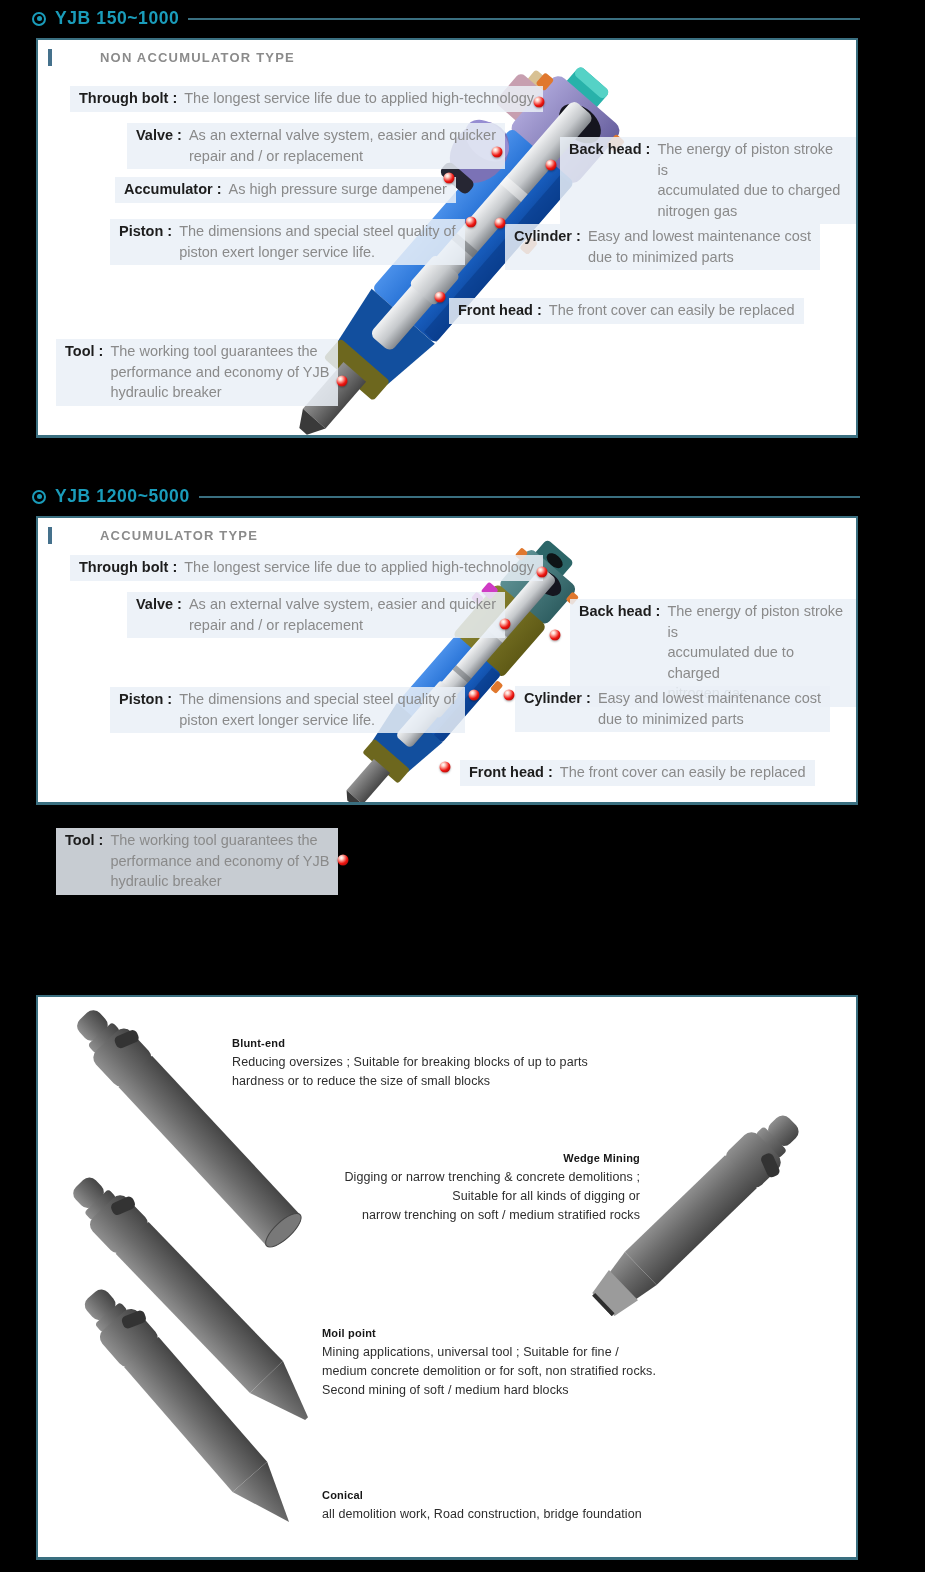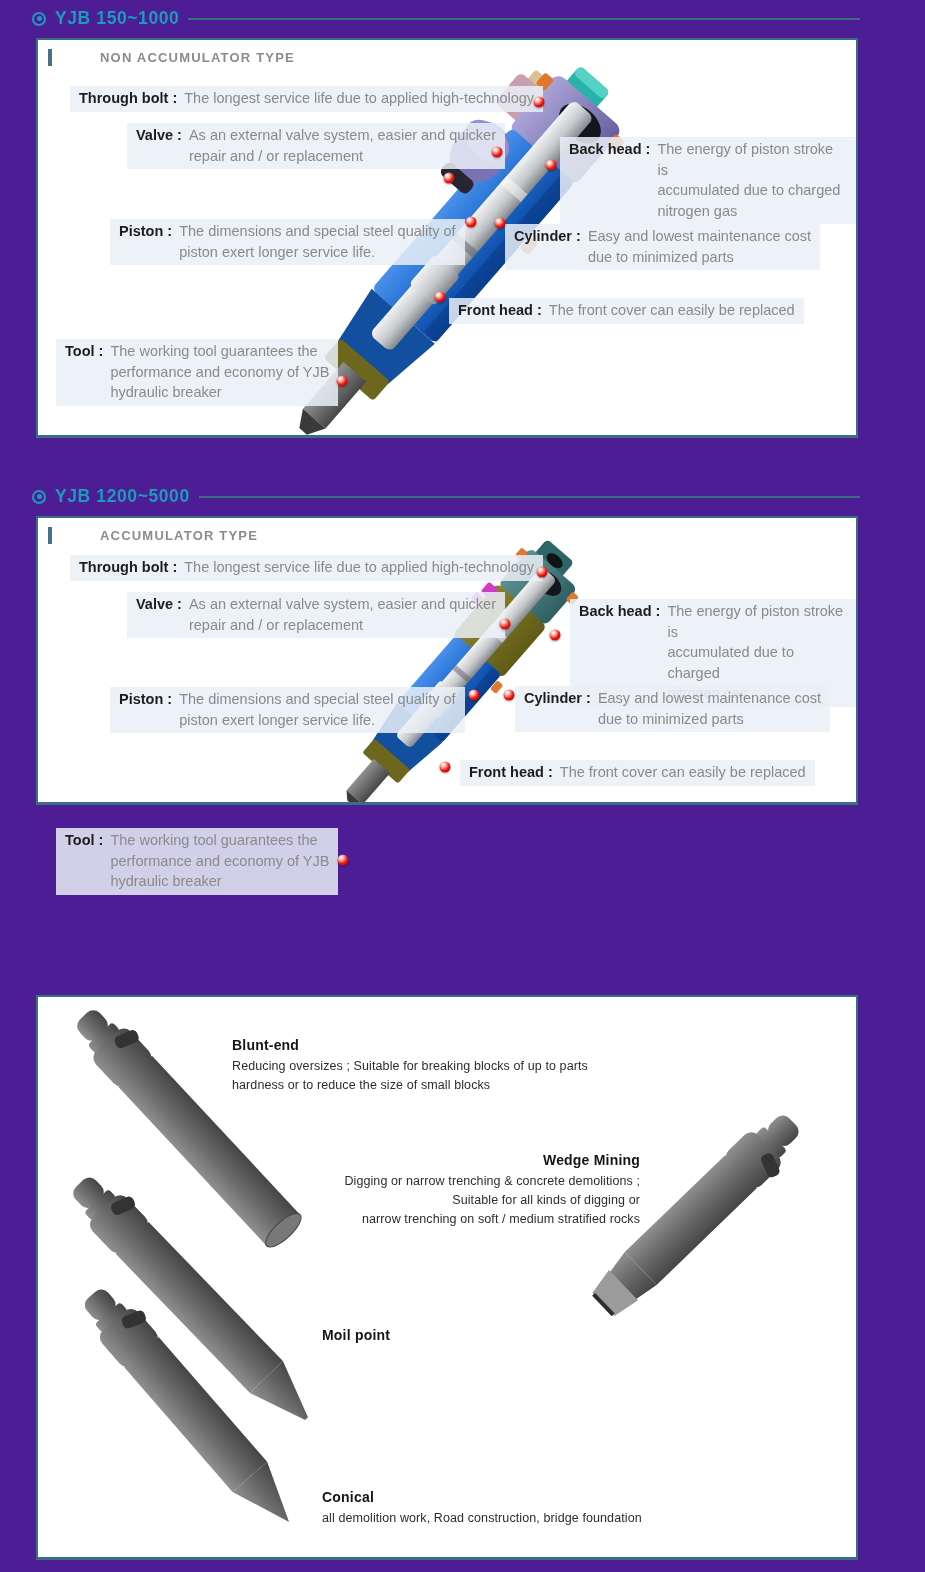--- a/index.html
+++ b/index.html
@@ -1,17 +1,17 @@
 <!DOCTYPE html>
 <html style="--teal: #1a9cba; --rule: #3a6f80; --subtitle-bar: #45718c; --subtitle-text: #8b8b8b; --label-bg: #eaf0f7; --label-term: #1d1d1d; --label-desc: #8a8a8a; --marker-red: #ee1510; --breaker-blue: #1e6ad0; --tool-gray: #6b6b6b;"><head>
 <meta charset="utf-8">
 <style>
   html,body{margin:0;padding:0;background:#ffffff;}
   body{font-family:"Liberation Sans",sans-serif;-webkit-font-smoothing:antialiased;}
-  .page{position:relative;width:925px;height:1572px;background:#4c1d95;overflow:hidden;}
+  .page{position:relative;width:925px;height:1572px;background:#000000;overflow:hidden;}
 
   
   .sec-header{position:absolute;left:32px;width:828px;display:flex;align-items:center;gap:9px;}
   .bullet{width:14px;height:14px;border:2px solid var(--teal,#1a9cba);border-radius:50%;
           box-sizing:border-box;display:flex;align-items:center;justify-content:center;flex:none;}
   .bullet i{width:5px;height:5px;border-radius:50%;background:var(--teal,#1a9cba);display:block;}
   .sec-title{color:var(--teal,#1a9cba);font-weight:bold;font-size:17.5px;letter-spacing:.6px;white-space:nowrap;}
   .sec-title.light{font-weight:normal;letter-spacing:.4px;}
   .rule{flex:1;height:2px;background:var(--rule,#3a6f80);}
 
@@ -35,21 +35,21 @@
   
   .marker{position:absolute;width:11px;height:11px;border-radius:50%;z-index:4;
           transform:translate(-50%,-50%);
           background:radial-gradient(circle at 35% 30%, #ffffff 0%, #ffd3c9 16%, #ee1510 55%, #7d0404 100%);
           box-shadow:0 1px 2px rgba(0,0,0,.35);}
 
   .fig{position:absolute;left:0;top:0;width:100%;height:100%;z-index:1;}
 
   
   .tool-text{position:absolute;z-index:3;}
-  .tool-title{font-size:14px;font-weight:bold;color:#161616;letter-spacing:.2px;margin-bottom:4px;}
+  .tool-title{font-size:11px;font-weight:bold;color:#161616;letter-spacing:.2px;margin-bottom:4px;}
   .tool-desc{font-size:12.5px;color:#2d2d2d;line-height:19px;white-space:pre-line;letter-spacing:.1px;}
   .align-right{text-align:right;}
 </style>
 </head>
 <body>
 
 <div class="page">
 
   <div class="sec-header" style="top:8px;">
     <span class="bullet">
@@ -114,20 +114,24 @@
 
     <div class="label-box" style="left:32px;top:46px;">
       <span class="term">Through bolt :</span>
       <span class="desc">The longest service life due to applied high-technology</span>
     </div>
     <div class="label-box" style="left:89px;top:83px;">
       <span class="term">Valve :</span>
       <span class="desc">As an external valve system, easier and quicker
 repair and / or replacement</span>
     </div>
+    <div class="label-box" style="left:77px;top:137px;">
+      <span class="term">Accumulator :</span>
+      <span class="desc">As high pressure surge dampener</span>
+    </div>
     <div class="label-box" style="left:522px;top:97px;">
       <span class="term">Back head :</span>
       <span class="desc">The energy of piston stroke is
 accumulated due to charged
 nitrogen gas</span>
     </div>
     <div class="label-box" style="left:72px;top:179px;">
       <span class="term">Piston :</span>
       <span class="desc">The dimensions and special steel quality of
 piston exert longer service life.</span>
@@ -325,20 +329,23 @@
 
     <div class="tool-text align-right" style="left:302px;top:155px;width:300px;">
       <div class="tool-title">Wedge Mining</div>
       <div class="tool-desc">Digging or narrow trenching &amp; concrete demolitions ;
 Suitable for all kinds of digging or
 narrow trenching on soft / medium stratified rocks</div>
     </div>
 
     <div class="tool-text" style="left:284px;top:330px;">
       <div class="tool-title">Moil point</div>
+      <div class="tool-desc">Mining applications, universal tool ; Suitable for fine /
+medium concrete demolition or for soft, non stratified rocks.
+Second mining of soft / medium hard blocks</div>
     </div>
 
     <div class="tool-text" style="left:284px;top:492px;">
       <div class="tool-title">Conical</div>
       <div class="tool-desc">all demolition work, Road construction, bridge foundation</div>
     </div>
   </div>
 
 </div>
 

